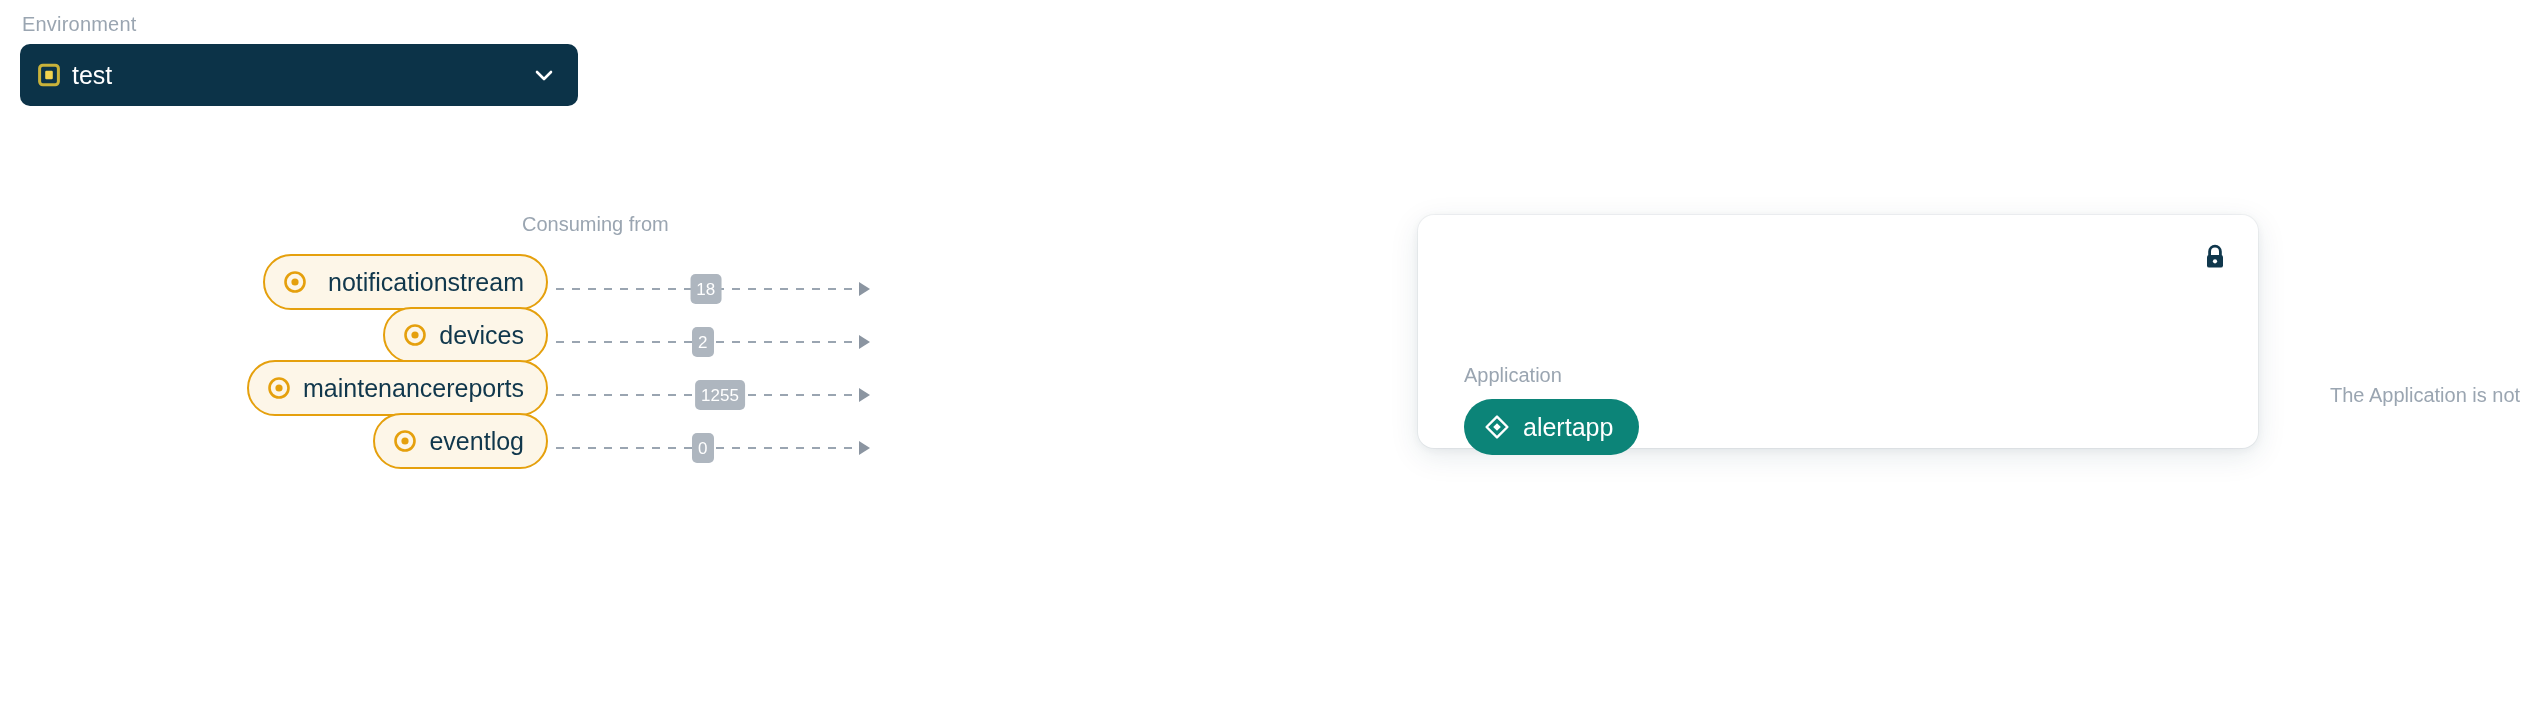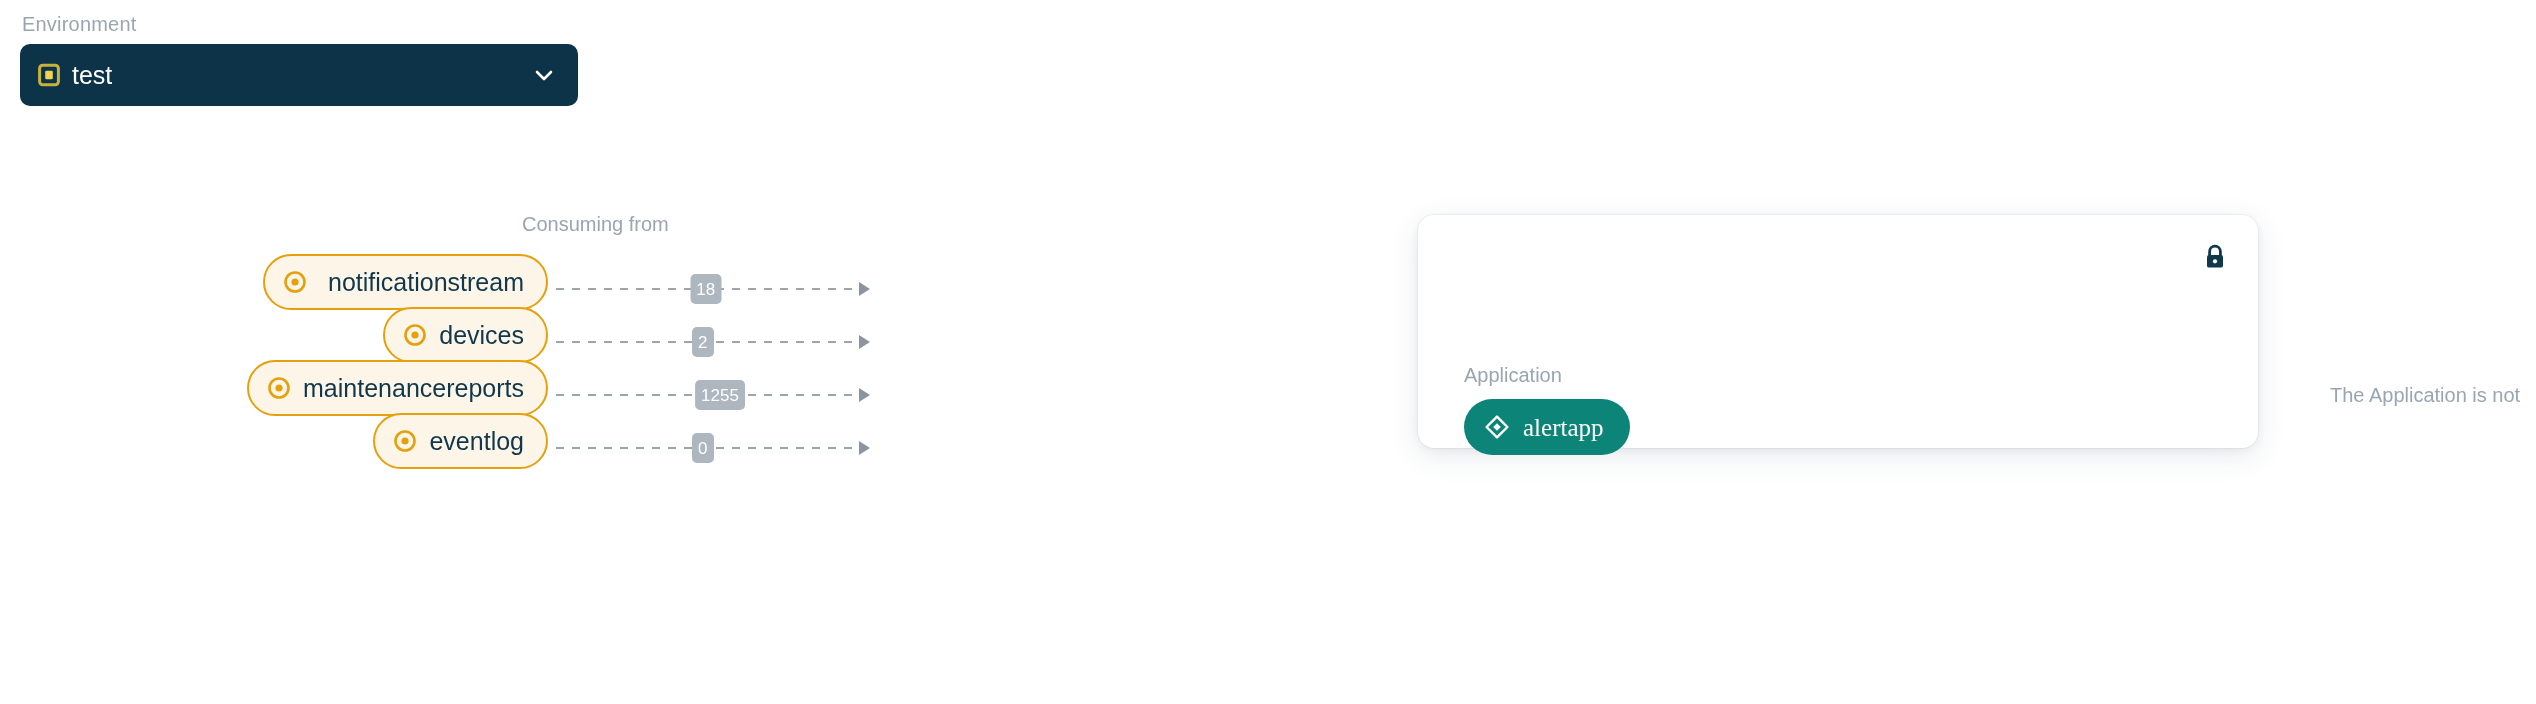--- a/index.html
+++ b/index.html
@@ -207,21 +207,20 @@
     top: 184px;
     height: 56px;
     box-sizing: border-box;
     background: #0c8478;
     border-radius: 30px;
     display: inline-flex;
     align-items: center;
     padding: 0 26px 0 20px;
     cursor: pointer;
     white-space: nowrap;
-    font-family: Liberation Serif, serif;
   }
   #app-pill .app-icon {
     width: 26px;
     height: 26px;
     flex: 0 0 auto;
     margin-right: 13px;
     display: block;
   }
   #app-pill .app-label {
     font-size: 25px;

